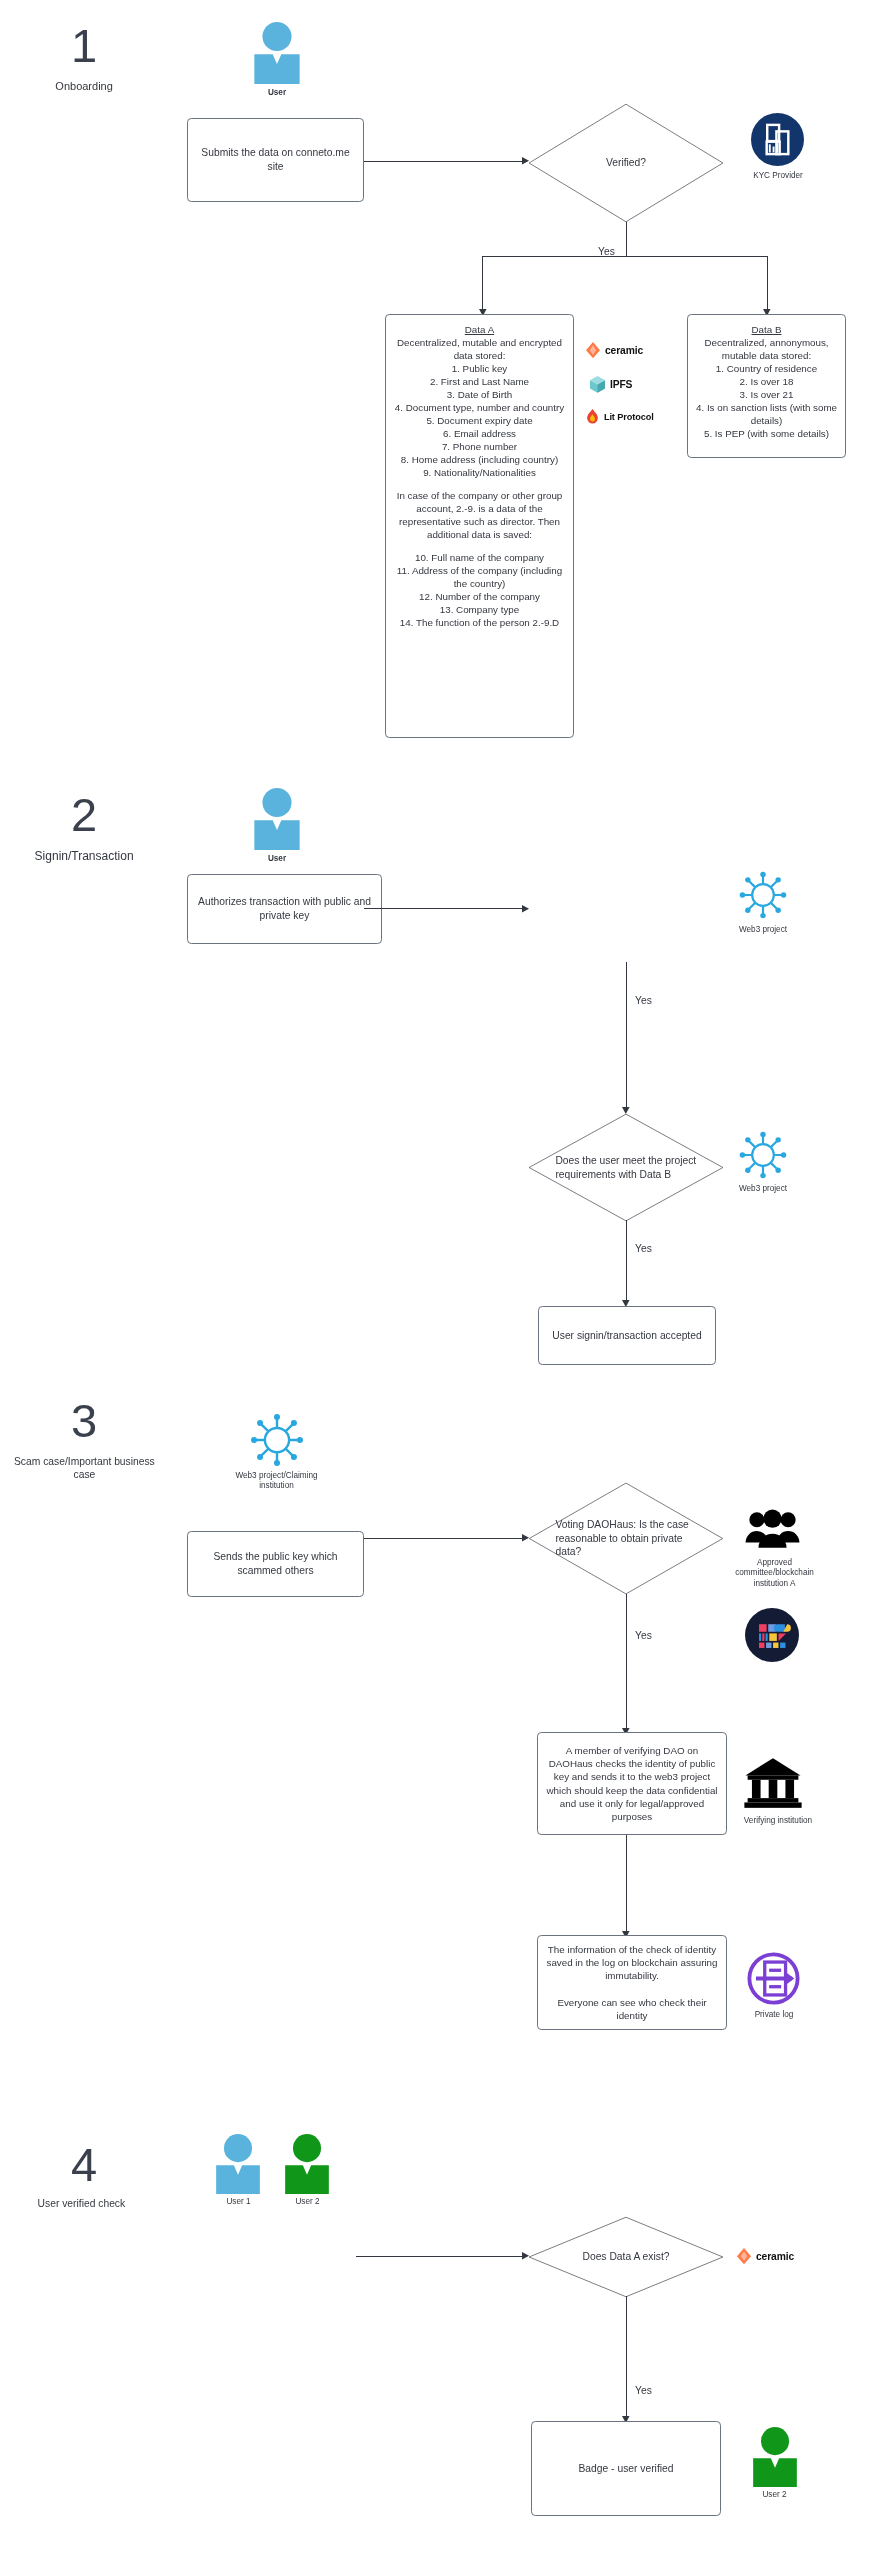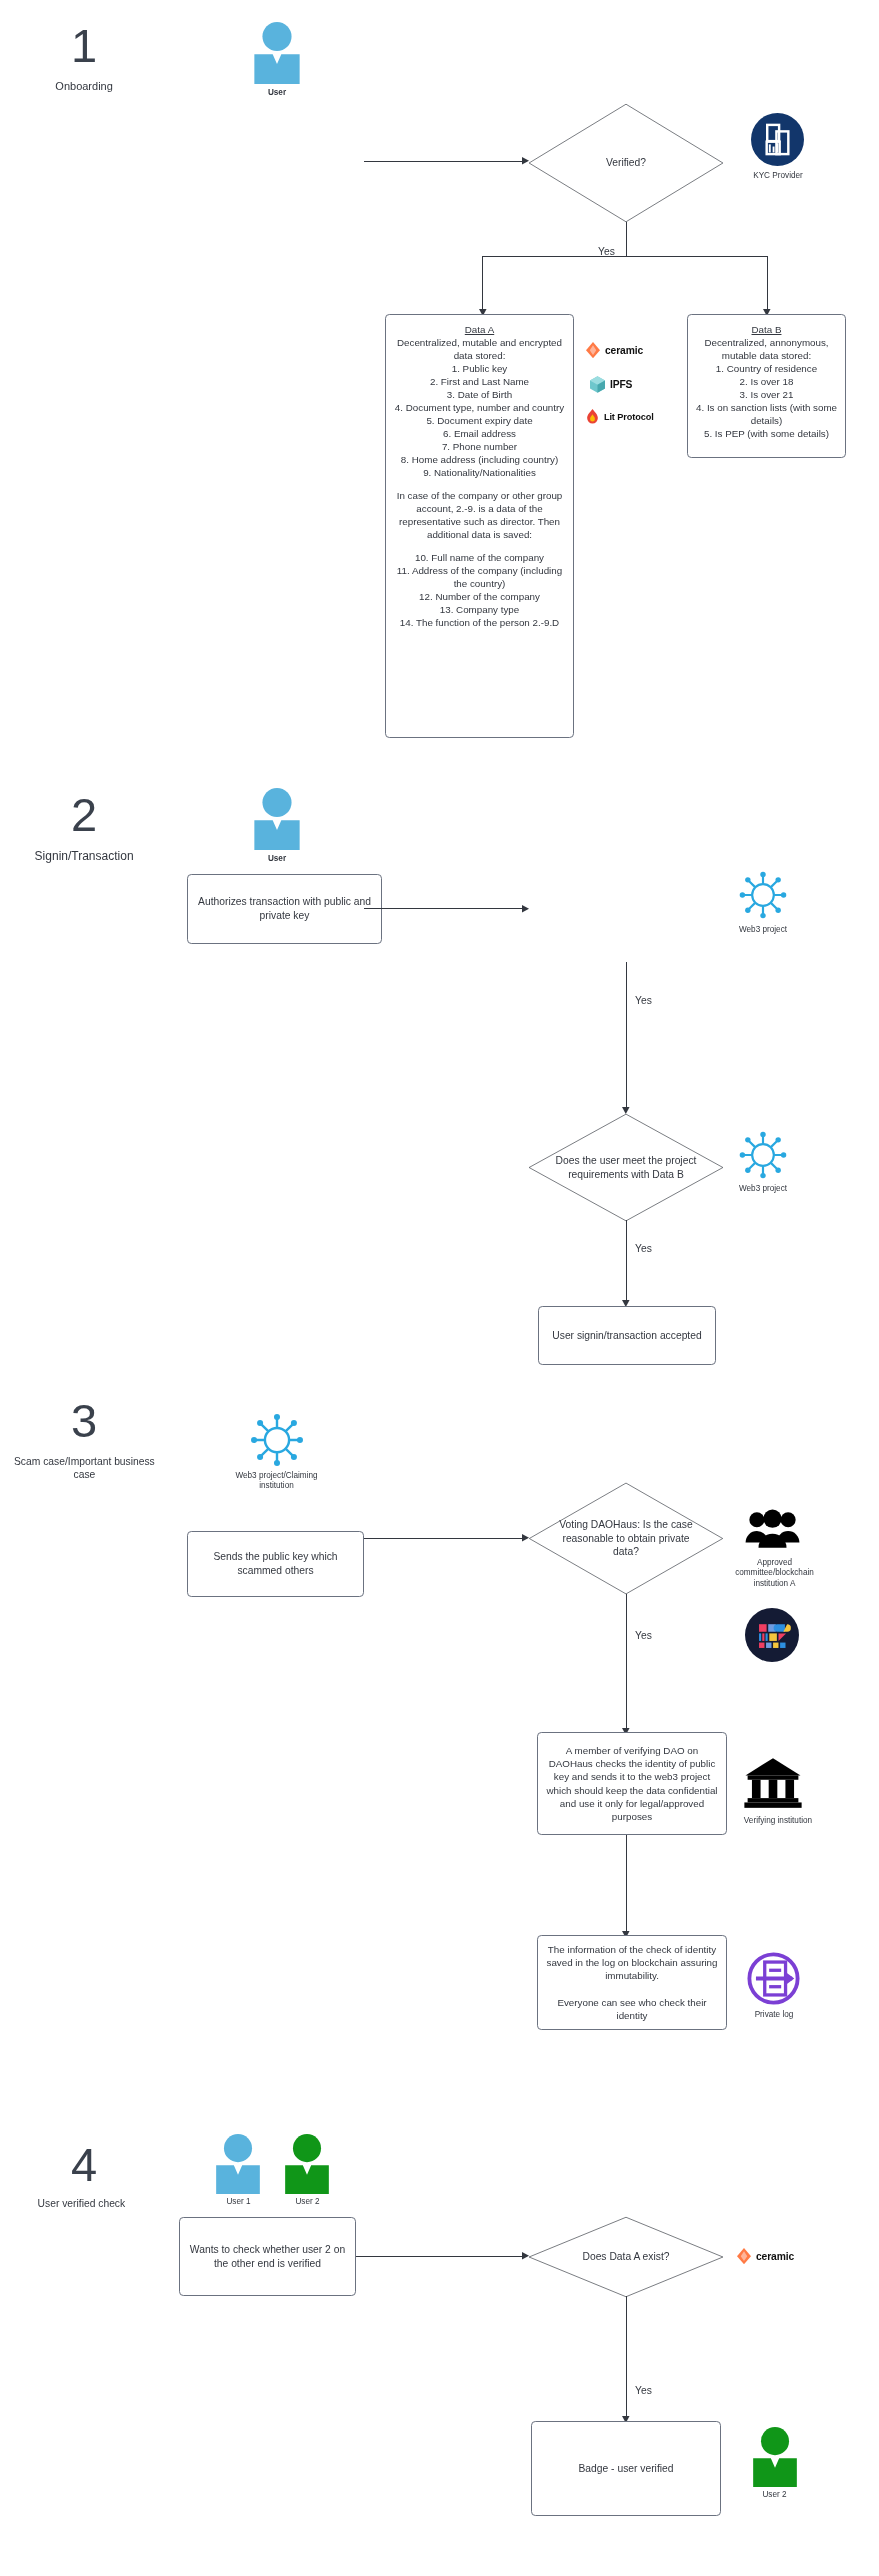--- a/index.html
+++ b/index.html
@@ -78,21 +78,21 @@
   
   .diamond-wrap { position: absolute; }
   .diamond-wrap svg { display: block; }
   .diamond-label {
     position: absolute;
     left: 0; top: 0;
     width: 100%; height: 100%;
     display: flex;
     align-items: center;
     justify-content: center;
-    text-align: center;
+    text-align: left;
     font-size: 10.3px;
     line-height: 1.3;
     color: #33373f;
     box-sizing: border-box;
     padding: 0 14%;
   }
 
   
   .hline { background: #33373f; height: 0.5px; }
   .vline { background: #33373f; width: 0.5px; }
@@ -136,20 +136,23 @@
   <div class="abs sec-cap" style="left:13.6px; top:80px;">Onboarding</div>
 
   <div class="abs person" style="left:250px; top:22px;">
     <svg width="54" height="62" viewBox="0 0 100 115">
       <circle cx="50" cy="27" r="27" fill="#59b3dd"></circle>
       <path d="M8 60 h34 l8 18 l8 -18 h34 v55 h-84 z" fill="#59b3dd"></path>
     </svg>
   </div>
   <div class="abs icon-label" style="left:228px; top:88px; width:98px; font-weight:700;">User</div>
 
+  <div class="abs box" style="left:187px; top:118px; width:177px; height:84px;">
+    <div class="box-inner">Submits the data on conneto.me site</div>
+  </div>
 
   <div class="abs hline" style="left:364px; top:161px; width:163px;"></div>
   <div class="abs" style="left:522px; top:157px;">
     <svg width="7.6" height="7.6" viewBox="0 0 14 14">
         <path d="M0 0 L13 7 L0 14 Z" fill="#33373f"></path>
       </svg>
   </div>
 
   <div class="diamond-wrap" style="left:528px; top:103px; width:196px; height:120px;">
     <svg width="196" height="120" viewBox="0 0 360 220">
@@ -499,23 +502,20 @@
   <div class="abs icon-label" style="left:195px; top:2197px; width:87px;">User 1</div>
 
   <div class="abs person" style="left:281px; top:2134px;">
     <svg width="52" height="60" viewBox="0 0 100 115">
       <circle cx="50" cy="27" r="27" fill="#109618"></circle>
       <path d="M8 60 h34 l8 18 l8 -18 h34 v55 h-84 z" fill="#109618"></path>
     </svg>
   </div>
   <div class="abs icon-label" style="left:264px; top:2197px; width:87px;">User 2</div>
 
-  <div class="abs box" style="left:179px; top:2217px; width:177px; height:79px;">
-    <div class="box-inner">Wants to check whether user 2 on the other end is verified</div>
-  </div>
 
   <div class="abs hline" style="left:356px; top:2256px; width:171px;"></div>
   <div class="abs" style="left:522px; top:2252px;">
     <svg width="7.6" height="7.6" viewBox="0 0 14 14">
         <path d="M0 0 L13 7 L0 14 Z" fill="#33373f"></path>
       </svg>
   </div>
 
   <div class="diamond-wrap" style="left:528px; top:2216px; width:196px; height:82px;">
     <svg width="196" height="82" viewBox="0 0 360 150">

